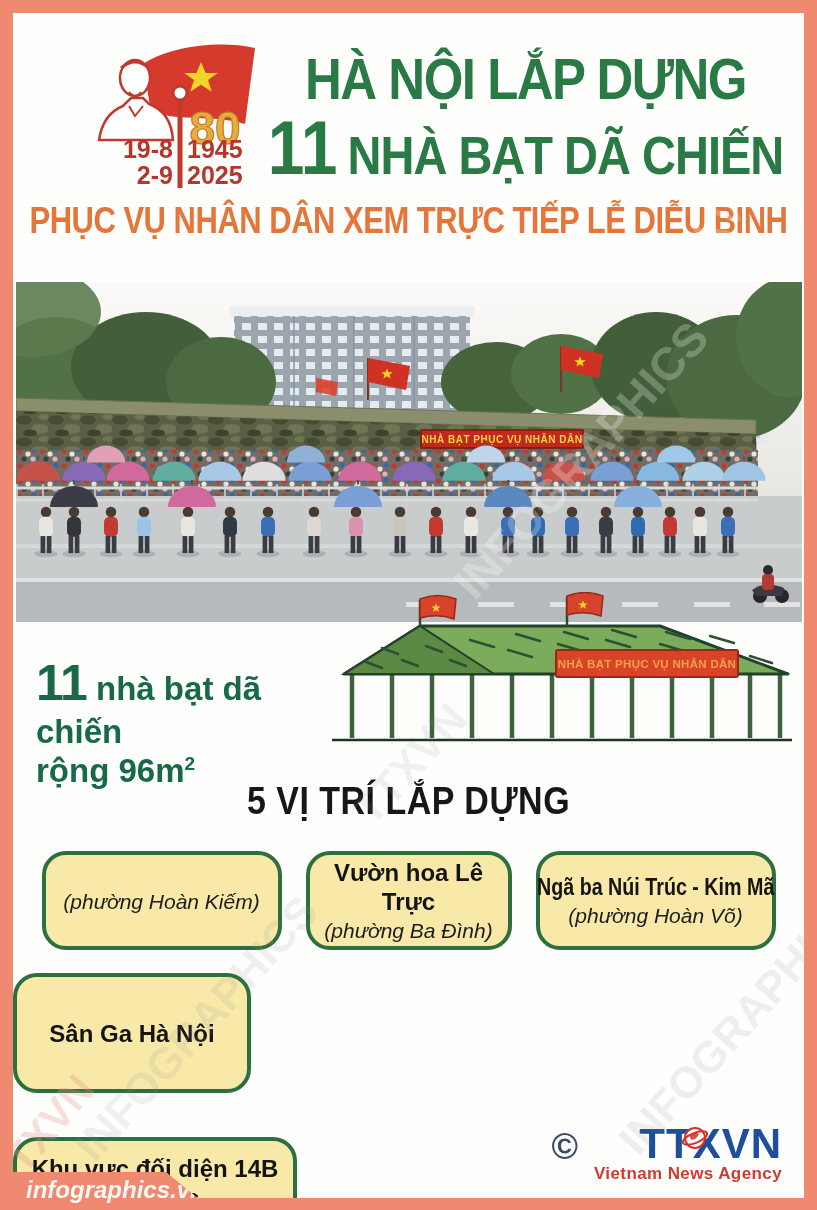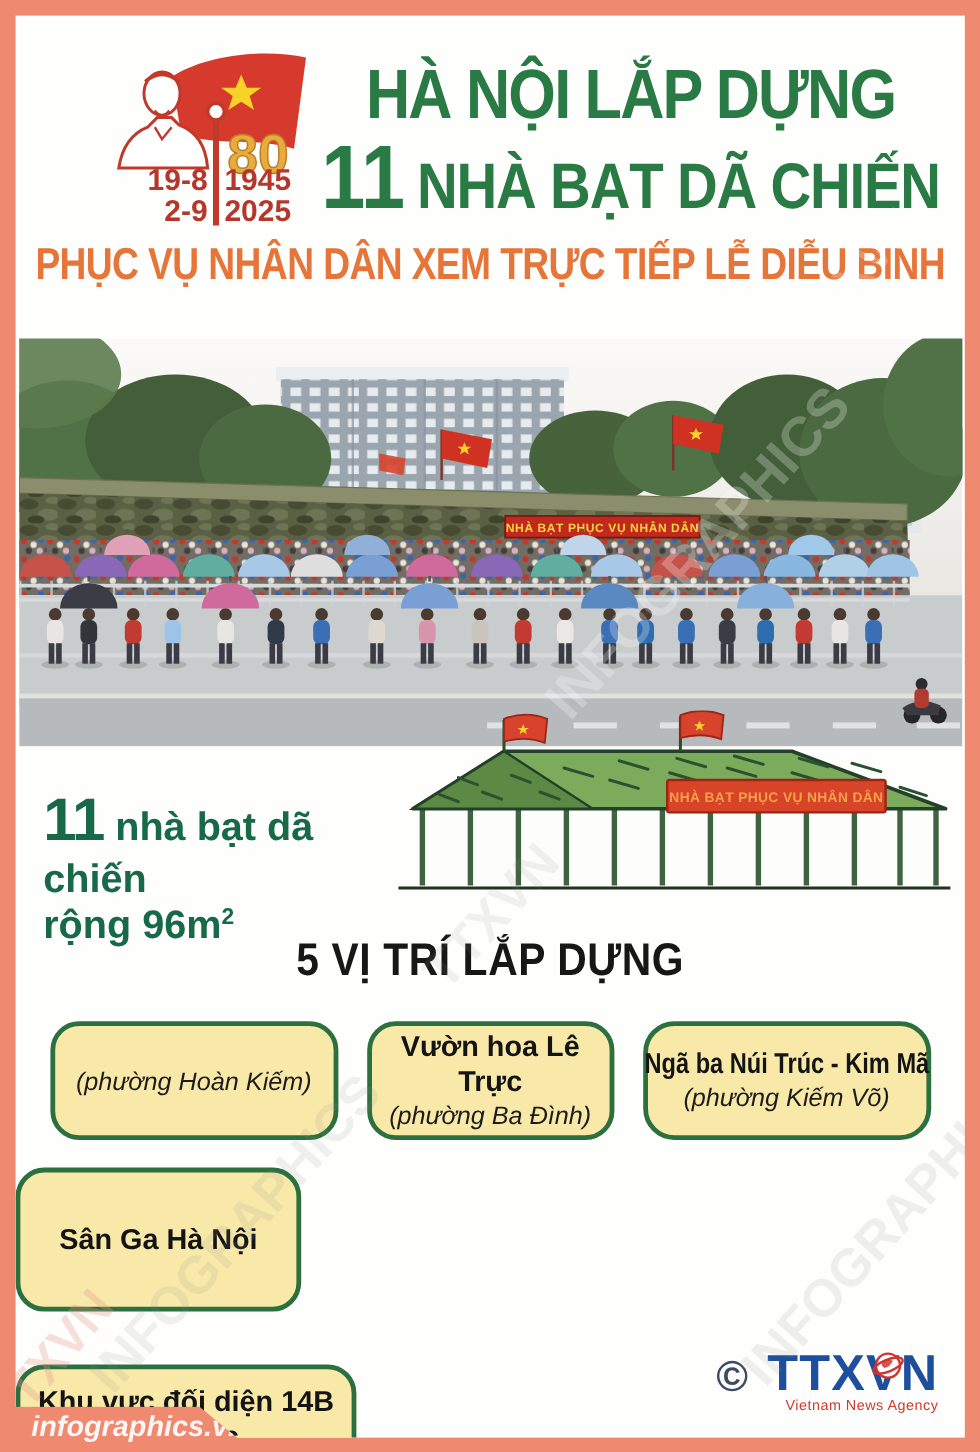--- a/index.html
+++ b/index.html
@@ -31,31 +31,31 @@
   .loc-heading{position:absolute;left:0;right:0;top:766px;text-align:center;color:#171717;
                font-size:34px;font-weight:bold;letter-spacing:0.5px;transform:scaleY(1.12);transform-origin:center top;}
   .loc-row{position:absolute;left:0;right:0;display:flex;justify-content:center;}
   .row1{top:838px;gap:24px;}
   .row2{top:960px;gap:44px;flex-direction:column;}
   .loc-box{box-sizing:border-box;background:#f8e9a9;border:4.5px solid #2d7040;border-radius:24px;
            display:flex;flex-direction:column;justify-content:center;align-items:center;text-align:center;
            padding:6px 10px;}
   .row1 .loc-box{height:99px;}
   .row2 .loc-box{height:120px;}
-  .b1{width:240px;} .b2{width:206px;} .b3{width:240px;border-radius:26px;} .b4{width:238px;} .b5{width:284px;}
+  .b1{width:240px;} .b2{width:206px;} .b3{width:240px;} .b4{width:238px;} .b5{width:284px;}
   .loc-name{font-size:24px;font-weight:bold;color:#141414;line-height:29px;}
   .b3 .loc-name{transform:scale(0.82,1);white-space:nowrap;}
   .loc-ward{font-size:21px;font-style:italic;color:#1c1c1c;line-height:26px;margin-top:2px;}
 
   
   .footer-right{position:absolute;right:22px;top:1108px;display:flex;align-items:flex-start;gap:16px;}
   .copy{font-size:36px;font-weight:bold;color:#3c4d63;line-height:52px;}
   .ttxvn-wrap{position:relative;text-align:right;}
   .ttxvn{font-size:42px;font-weight:bold;color:#1d4f9c;letter-spacing:1px;line-height:46px;}
-  .ttxvn-sub{display:block;font-size:12px;font-weight:normal;color:#cf3b31;letter-spacing:0.4px;margin-top:-3px;}
+  .ttxvn-sub{display:block;font-size:17px;font-weight:bold;color:#cf3b31;letter-spacing:0.4px;margin-top:-3px;}
   .globe{position:absolute;left:86px;top:2px;width:30px;height:30px;}
   .footer-left{position:absolute;left:0;top:1172px;width:212px;height:38px;background:#ef8a70;
                clip-path:polygon(0 0,166px 0,212px 100%,0 100%);z-index:50;}
   .site{font-size:24px;font-style:italic;font-weight:bold;color:rgba(255,255,255,0.93);
         padding-left:26px;line-height:36px;}
 
   
   .wm{position:absolute;font-weight:bold;white-space:nowrap;pointer-events:none;transform-origin:left top;z-index:40;}
   .wm1{left:-34px;top:1158px;transform:rotate(-50deg);font-size:42px;color:rgba(228,148,136,0.30);}
   .wm2{left:52px;top:1124px;transform:rotate(-48deg);font-size:44px;color:rgba(140,140,140,0.13);}
@@ -325,21 +325,21 @@
     <div class="loc-row row1">
       <div class="loc-box b1">
         <div class="loc-ward">(phường Hoàn Kiếm)</div>
       </div>
       <div class="loc-box b2">
         <div class="loc-name">Vườn hoa Lê Trực</div>
         <div class="loc-ward">(phường Ba Đình)</div>
       </div>
       <div class="loc-box b3">
         <div class="loc-name">Ngã ba Núi Trúc - Kim Mã</div>
-        <div class="loc-ward">(phường Kiếm Võ)</div>
+        <div class="loc-ward">(phường Hoàn Võ)</div>
       </div>
     </div>
 
     <div class="loc-row row2">
       <div class="loc-box b4">
         <div class="loc-name">Sân Ga Hà Nội</div>
       </div>
       <div class="loc-box b5">
         <div class="loc-name">Khu vực đối diện 14B Lê Trực</div>
         <div class="loc-ward">(phường Ba Đình)</div>

